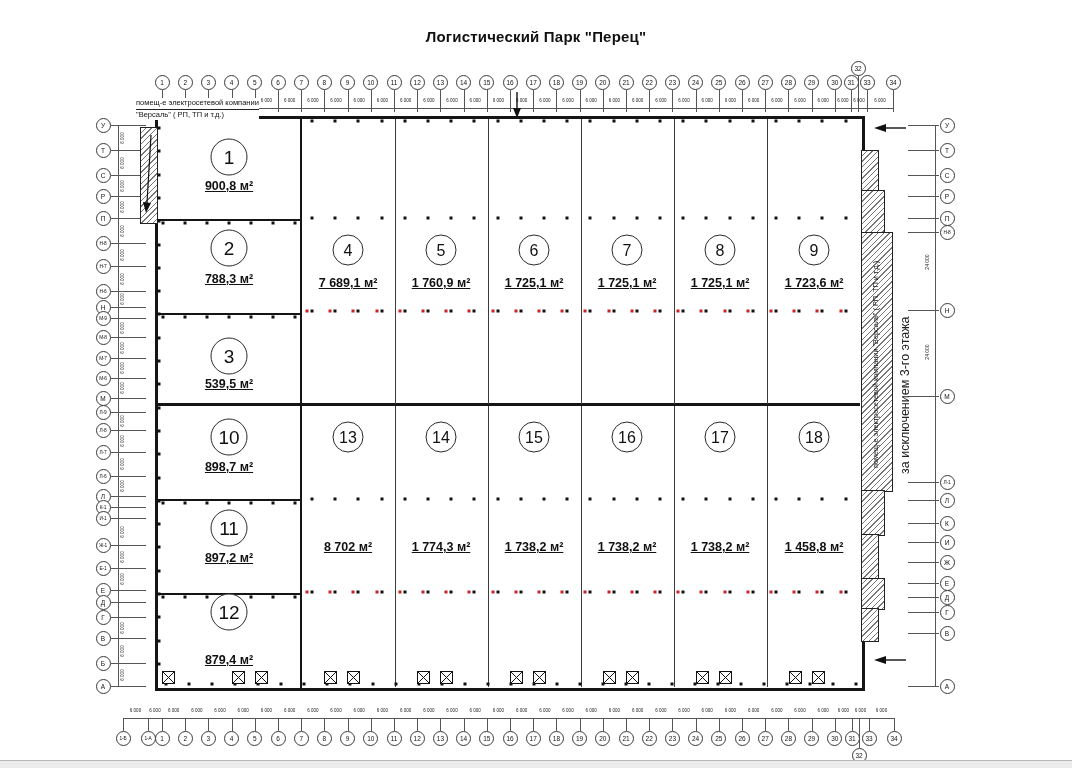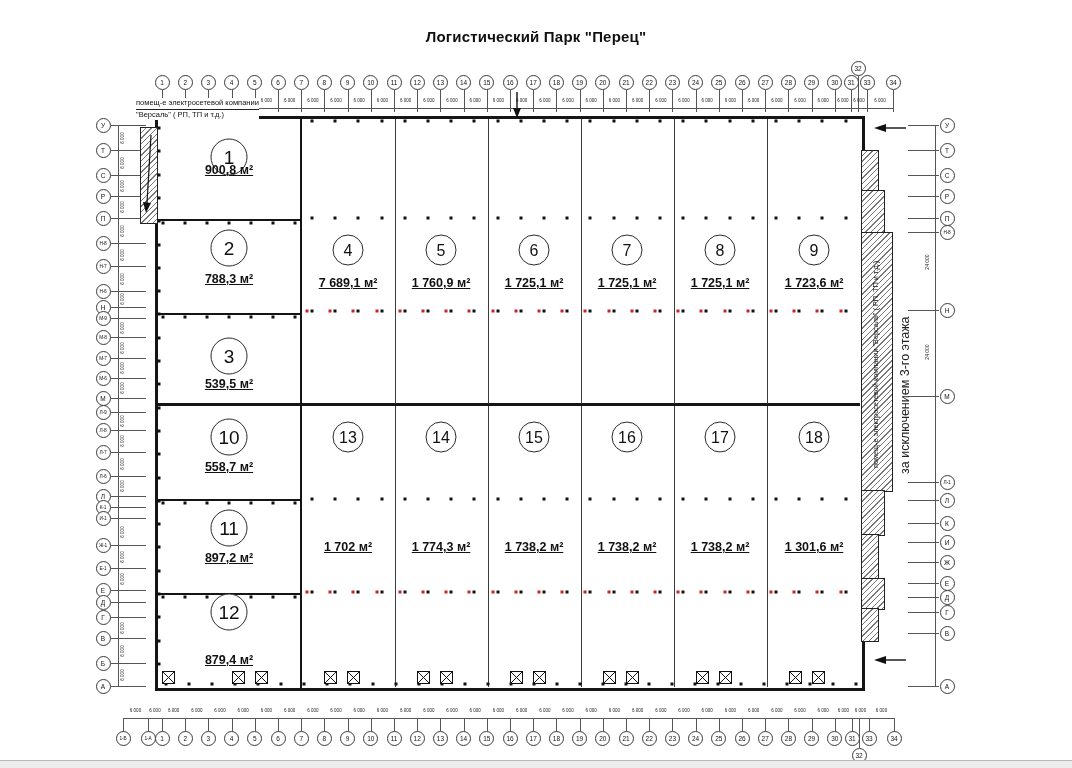--- a/index.html
+++ b/index.html
@@ -654,48 +654,48 @@
     <div class="door" style="left: 439.5px; top: 671px;"></div>
     <div class="door" style="left: 509.5px; top: 671px;"></div>
     <div class="door" style="left: 532.5px; top: 671px;"></div>
     <div class="door" style="left: 602.5px; top: 671px;"></div>
     <div class="door" style="left: 625.5px; top: 671px;"></div>
     <div class="door" style="left: 695.5px; top: 671px;"></div>
     <div class="door" style="left: 718.5px; top: 671px;"></div>
     <div class="door" style="left: 788.5px; top: 671px;"></div>
     <div class="door" style="left: 811.5px; top: 671px;"></div>
     <div class="ucircle big" style="left: 229px; top: 157px;">1</div>
-    <div class="uarea" style="left: 229px; top: 170px;">900,8 м²</div>
+    <div class="uarea" style="left: 229px; top: 186px;">900,8 м²</div>
     <div class="ucircle big" style="left: 229px; top: 248px;">2</div>
     <div class="uarea" style="left: 229px; top: 279px;">788,3 м²</div>
     <div class="ucircle big" style="left: 229px; top: 356px;">3</div>
     <div class="uarea" style="left: 229px; top: 384px;">539,5 м²</div>
     <div class="ucircle mid" style="left: 348px; top: 250px;">4</div>
     <div class="uarea" style="left: 348px; top: 283px;">7 689,1 м²</div>
     <div class="ucircle mid" style="left: 441px; top: 250px;">5</div>
     <div class="uarea" style="left: 441px; top: 283px;">1 760,9 м²</div>
     <div class="ucircle mid" style="left: 534px; top: 250px;">6</div>
     <div class="uarea" style="left: 534px; top: 283px;">1 725,1 м²</div>
     <div class="ucircle mid" style="left: 627px; top: 250px;">7</div>
     <div class="uarea" style="left: 627px; top: 283px;">1 725,1 м²</div>
     <div class="ucircle mid" style="left: 720px; top: 250px;">8</div>
     <div class="uarea" style="left: 720px; top: 283px;">1 725,1 м²</div>
     <div class="ucircle mid" style="left: 814px; top: 250px;">9</div>
     <div class="uarea" style="left: 814px; top: 283px;">1 723,6 м²</div>
     <div class="ucircle big" style="left: 229px; top: 437px;">10</div>
-    <div class="uarea" style="left: 229px; top: 467px;">558,7 м²</div>
+    <div class="uarea" style="left: 229px; top: 467px;">898,7 м²</div>
     <div class="ucircle big" style="left: 229px; top: 528px;">11</div>
     <div class="uarea" style="left: 229px; top: 558px;">897,2 м²</div>
     <div class="ucircle big" style="left: 229px; top: 612px;">12</div>
     <div class="uarea" style="left: 229px; top: 660px;">879,4 м²</div>
     <div class="ucircle mid" style="left: 348px; top: 437px;">13</div>
-    <div class="uarea" style="left: 348px; top: 547px;">1 702 м²</div>
+    <div class="uarea" style="left: 348px; top: 547px;">8 702 м²</div>
     <div class="ucircle mid" style="left: 441px; top: 437px;">14</div>
     <div class="uarea" style="left: 441px; top: 547px;">1 774,3 м²</div>
     <div class="ucircle mid" style="left: 534px; top: 437px;">15</div>
     <div class="uarea" style="left: 534px; top: 547px;">1 738,2 м²</div>
     <div class="ucircle mid" style="left: 627px; top: 437px;">16</div>
     <div class="uarea" style="left: 627px; top: 547px;">1 738,2 м²</div>
     <div class="ucircle mid" style="left: 720px; top: 437px;">17</div>
     <div class="uarea" style="left: 720px; top: 547px;">1 738,2 м²</div>
     <div class="ucircle mid" style="left: 814px; top: 437px;">18</div>
-    <div class="uarea" style="left: 814px; top: 547px;">1 301,6 м²</div>
+    <div class="uarea" style="left: 814px; top: 547px;">1 458,8 м²</div>
   </div>
 
 </body></html>

